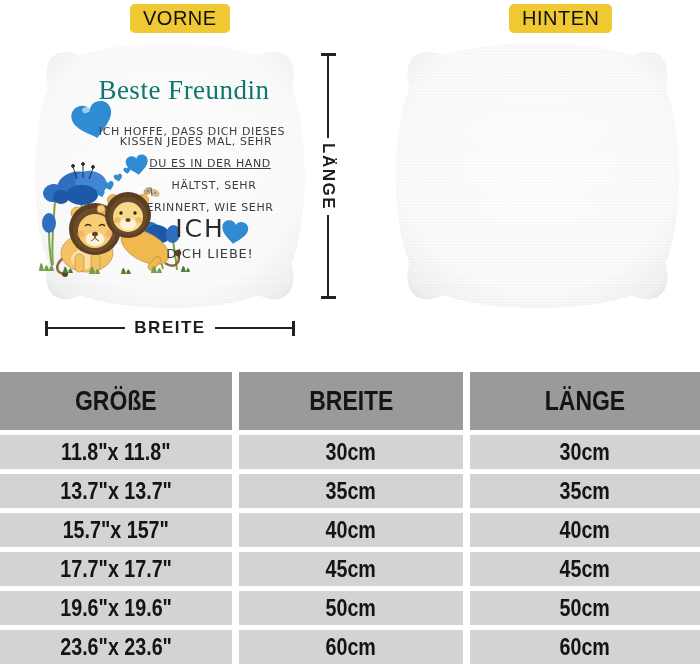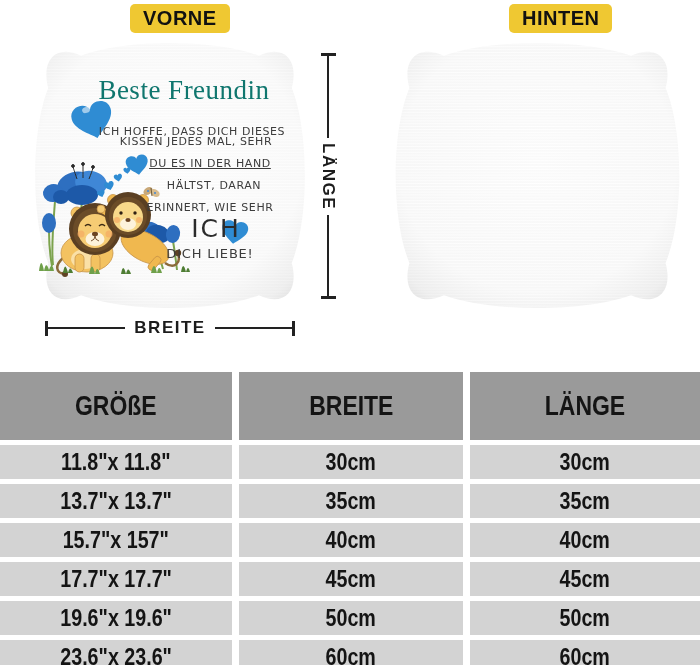--- a/index.html
+++ b/index.html
@@ -2,21 +2,21 @@
 <html><head>
 <meta charset="utf-8">
 <style>
   html,body{margin:0;padding:0;background:#fff;}
   #canvas{position:relative;width:700px;height:665px;background:#ffffff;overflow:hidden;
           font-family:"Liberation Sans", sans-serif;}
 
   
   .badge{position:absolute;top:4px;height:29px;background:#EFC832;border-radius:5px;
          display:flex;align-items:center;justify-content:center;padding:0 13px;
-         font-weight:bold;font-size:20px;color:#111;letter-spacing:.5px;}
+         font-weight:normal;font-size:20px;color:#111;letter-spacing:.5px;}
   .badge-front{left:130px;}
   .badge-back{left:493px;margin-left:16px;}
 
   
   .pillow{position:absolute;top:33px;}
   .pillow-front{left:25px;width:290px;height:285px;}
   .pillow-back{left:385px;width:305px;height:285px;}
   .pillow svg.shape{position:absolute;left:0;top:0;width:100%;height:100%;}
   .pillow svg.art{position:absolute;left:0;top:0;width:290px;height:285px;}
 
@@ -24,40 +24,40 @@
   .ptxt{position:absolute;left:0;width:100%;text-align:center;white-space:nowrap;
         font-family:"DejaVu Sans", sans-serif;color:#3c3c3c;}
   .ptitle{top:42px;font-family:"Liberation Serif", serif;font-size:27px;color:#0f766e;
           letter-spacing:.5px;transform:translateX(14px);}
   .msg{font-size:11px;letter-spacing:.6px;}
   .m0{top:92px;transform:translateX(22px);}
   .m1{top:102px;transform:translateX(26px);}
   .m2{top:124px;transform:translateX(40px);text-decoration:underline;}
   .m3{top:146px;transform:translateX(44px);}
   .m4{top:168px;transform:translateX(40px);}
-  .memph{top:181px;font-size:25px;letter-spacing:2px;color:#2b2b2b;font-weight:500;transform:translateX(30px);padding-left:16px;}
+  .memph{top:181px;font-size:25px;letter-spacing:2px;color:#2b2b2b;font-weight:500;transform:translateX(30px);}
   .mclose{top:213px;font-size:13px;letter-spacing:.8px;transform:translateX(40px);}
 
   
   .dim{position:absolute;display:flex;align-items:center;color:#1c1c1c;font-weight:bold;
        font-size:17px;letter-spacing:1.5px;}
   .dim-v{left:319px;top:53px;width:18px;height:246px;flex-direction:column;}
   .dim-v .cap{width:15px;height:3px;background:#222;}
   .dim-v .ln{width:2px;flex:1;background:#222;}
   .dim-v .lbl{writing-mode:vertical-rl;margin:5px 0;}
   .dim-h{left:45px;top:316px;width:250px;height:24px;flex-direction:row;}
   .dim-h .cap{width:3px;height:15px;background:#222;}
   .dim-h .ln{height:2px;flex:1;background:#222;}
   .dim-h .lbl{margin:0 9px;}
 
   
   .size-table{position:absolute;left:0;top:372px;width:700px;display:grid;
               grid-template-columns:232px 224px 230px;column-gap:7px;row-gap:5px;}
   .cell{display:flex;align-items:center;justify-content:center;font-weight:bold;color:#141414;}
-  .th{height:68px;background:#9A9A9A;}
+  .th{height:58px;background:#9A9A9A;}
   .td{height:34px;background:#D3D3D3;}
   .th .cond{font-size:28px;}
   .td .cond{font-size:24px;}
   .cond{display:inline-block;transform:scaleX(.82);}
 </style>
 </head>
 <body>
 
 <div id="canvas">
 
@@ -179,21 +179,21 @@
         <path d="M96,241 q2,-12 5,0 q2,-9 5,0 z" fill="#4E7D33"></path>
         <path d="M126,240 q3,-14 6,0 q2,-10 5,0 z"></path>
         <path d="M156,239 q2,-12 5,0 q2,-8 4,0 z" fill="#4E7D33"></path>
       </g>
     </svg>
 
     <div class="ptxt ptitle">Beste Freundin</div>
     <div class="ptxt msg m0">ICH HOFFE, DASS DICH DIESES</div>
     <div class="ptxt msg m1">KISSEN JEDES MAL, SEHR</div>
     <div class="ptxt msg m2">DU ES IN DER HAND</div>
-    <div class="ptxt msg m3">HÄLTST, DARAN</div>
+    <div class="ptxt msg m3">HÄLTST, SEHR</div>
     <div class="ptxt msg m4">ERINNERT, WIE SEHR</div>
     <div class="ptxt memph">ICH</div>
     <div class="ptxt mclose">DICH LIEBE!</div>
   </div>
 
   <div class="dim dim-v">
     <div class="cap"></div>
     <div class="ln"></div>
     <div class="lbl">LÄNGE</div>
     <div class="ln"></div>

